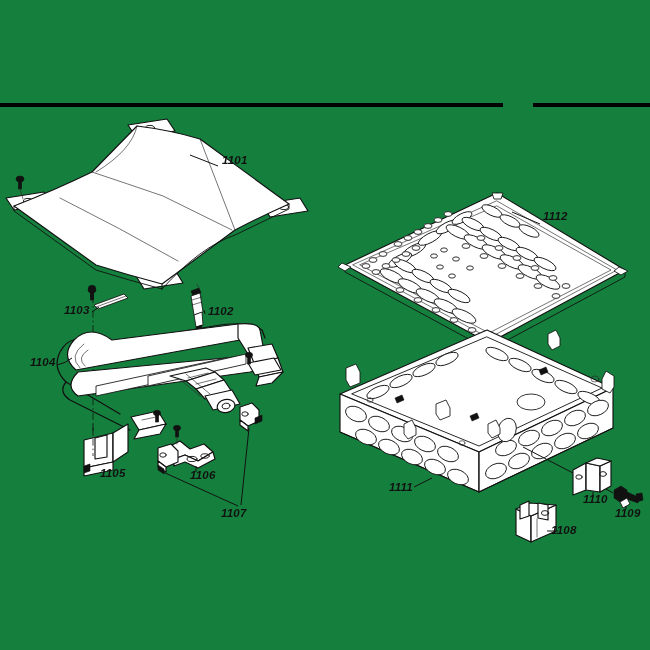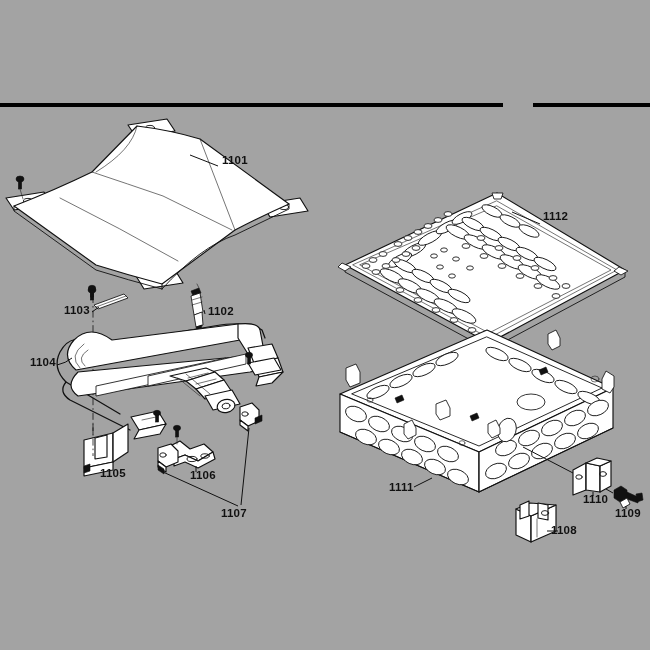--- a/index.html
+++ b/index.html
@@ -1,17 +1,17 @@
 <!DOCTYPE html>
 <html><head>
 <meta charset="utf-8">
 <style>
   html,body{margin:0;padding:0;background:#ffffff;}
   body{width:650px;height:650px;overflow:hidden;font-family:"Liberation Sans",sans-serif;}
-  #sheet{position:relative;width:650px;height:650px;background:#a3a3a3;}
+  #sheet{position:relative;width:650px;height:650px;background:#15803d;font-style:italic;}
   svg#diagram{position:absolute;left:0;top:0;width:650px;height:650px;display:block;}
   .ln{fill:none;stroke:#111111;stroke-width:1.25;stroke-linejoin:round;stroke-linecap:round;}
   .ln-thin{fill:none;stroke:#111111;stroke-width:0.9;stroke-linejoin:round;stroke-linecap:round;}
   .ln-hair{fill:none;stroke:#2a2a2a;stroke-width:0.65;stroke-linejoin:round;stroke-linecap:round;}
   .fillw{fill:#ffffff;stroke:#111111;stroke-width:1.15;stroke-linejoin:round;}
   .fillw-thin{fill:#ffffff;stroke:#111111;stroke-width:0.85;stroke-linejoin:round;}
   .solid{fill:#111111;stroke:#111111;stroke-width:0.6;}
   .leader{fill:none;stroke:#111111;stroke-width:1.0;}
   .dashdot{fill:none;stroke:#111111;stroke-width:0.8;stroke-dasharray:7 3 1.6 3;}
   .rule{fill:#000000;}

